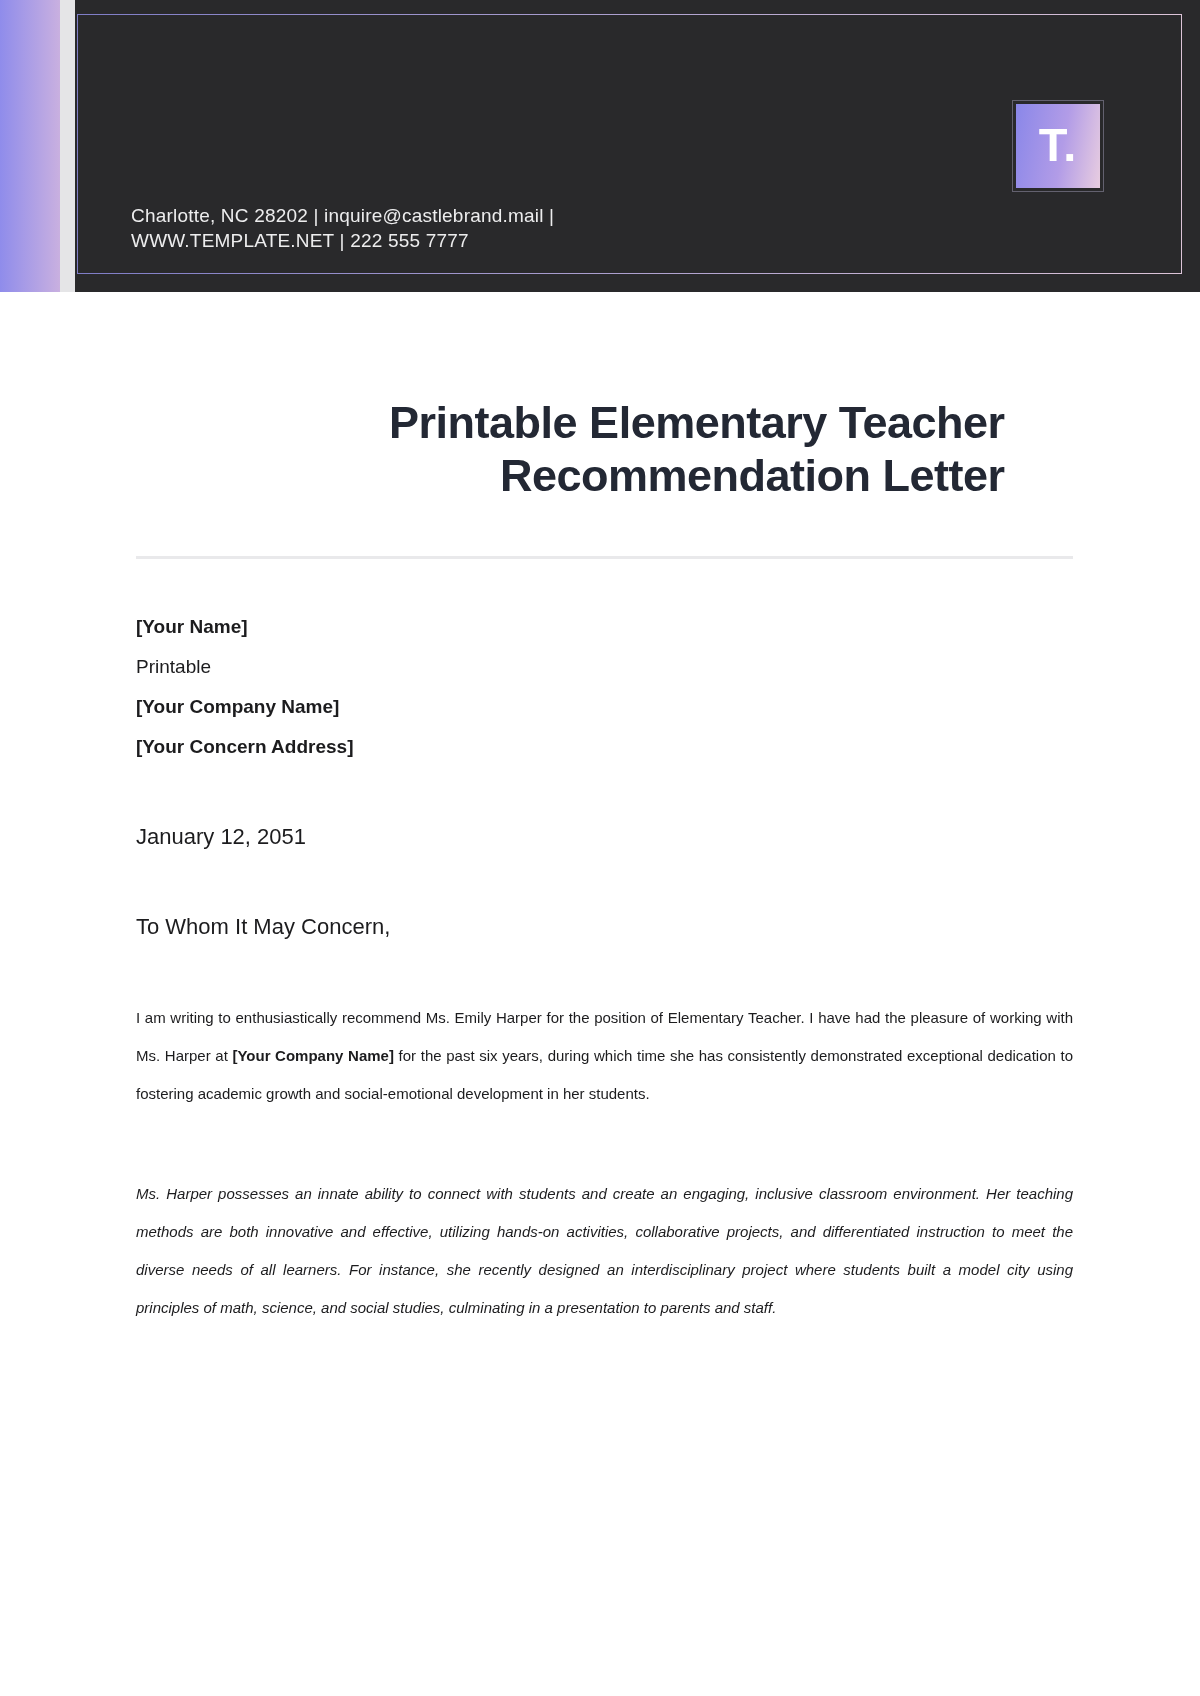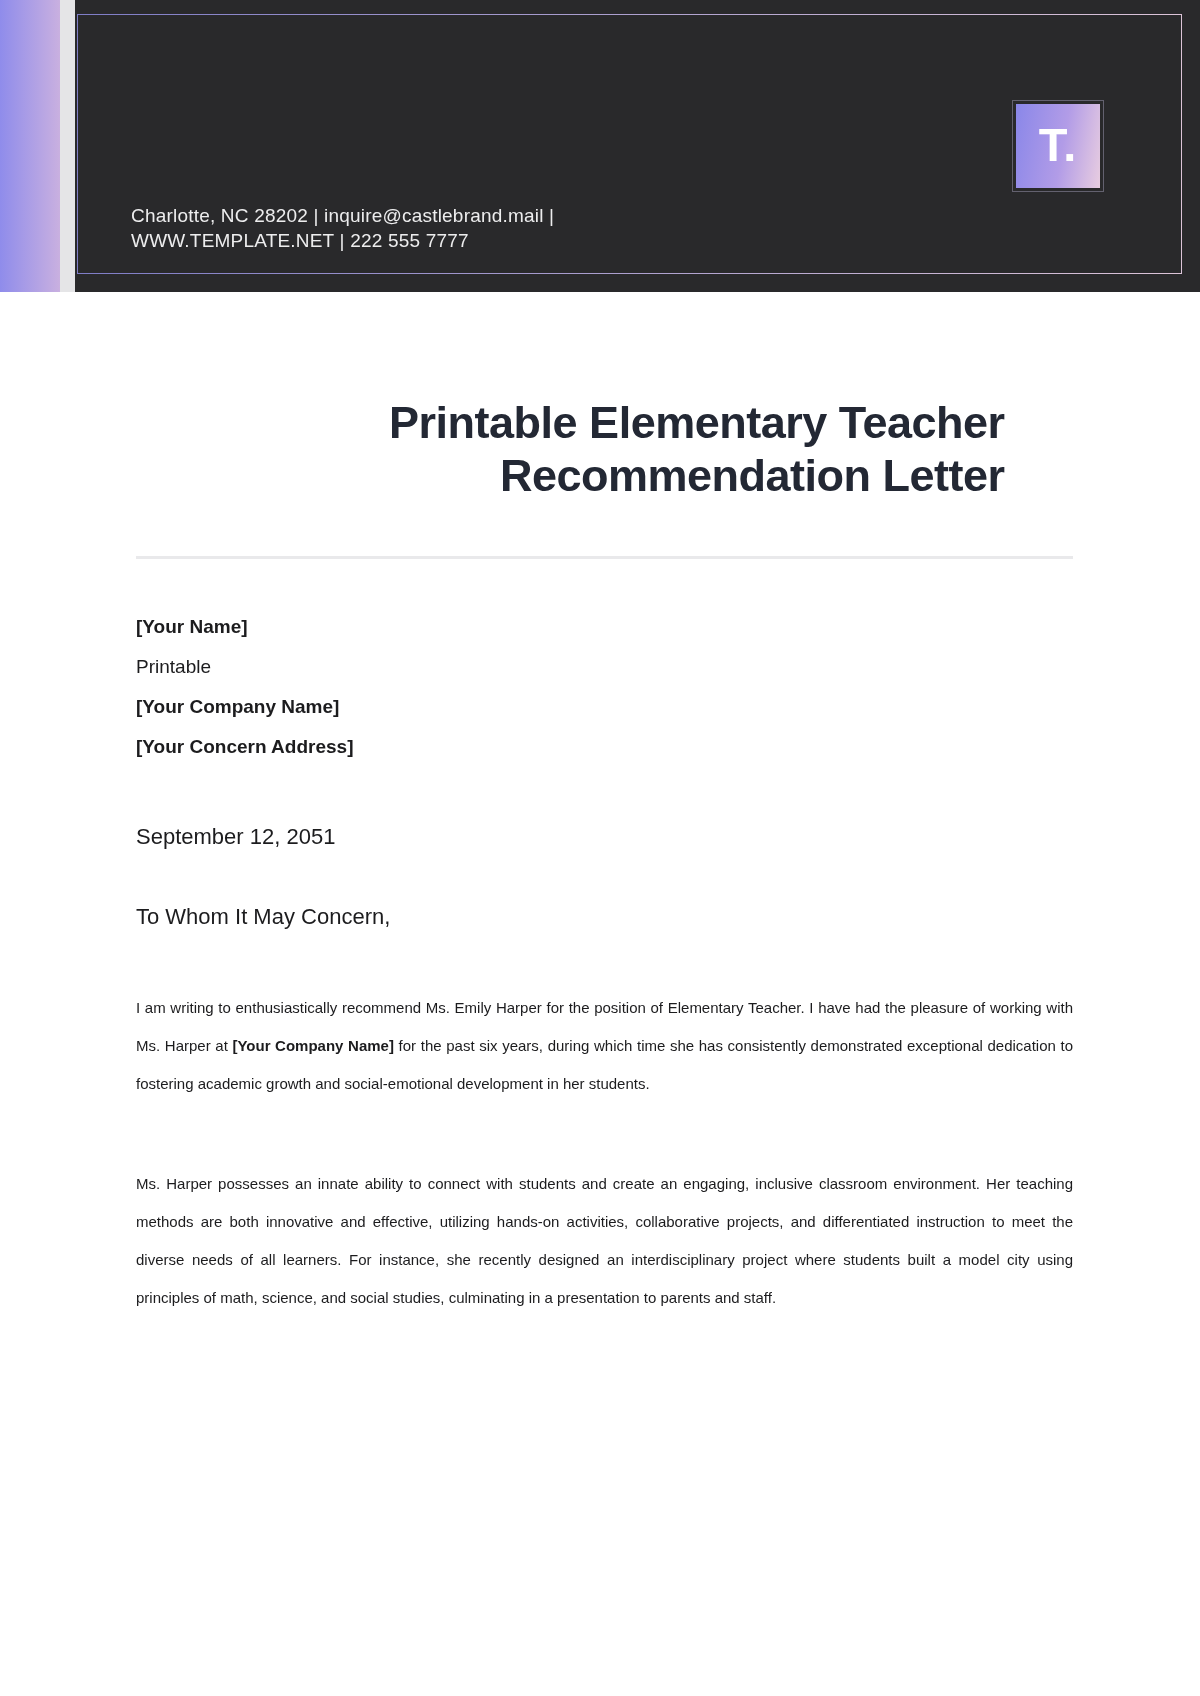--- a/index.html
+++ b/index.html
@@ -101,29 +101,29 @@
     line-height: 40px;
     color: #1c1c1e;
   }
   .bold { font-weight: 700; }
   .date-line, .salutation {
     font-size: 22px;
     line-height: 40px;
     color: #1c1c1e;
   }
   .date-line { margin-top: 50px; }
-  .salutation { margin-top: 40px; }
+  .salutation { margin-top: 50px; }
   .para {
     font-size: 15px;
     line-height: 38px;
     text-align: justify;
     color: #1c1c1e;
   }
   .para-1 { margin-top: 52px; }
-  .para-2 { margin-top: 62px; }
+  .para-2 { margin-top: 62px; font-style: italic; }
 </style>
 </head>
 <body>
 
 <div class="page">
 
   <header class="letterhead">
     <div class="accent-strip"></div>
     <div class="strip-gap"></div>
     <div class="head-panel">
@@ -146,21 +146,21 @@
 
     <div class="divider"></div>
 
     <div class="sender-block">
       <p class="bold">[Your Name]</p>
       <p>Printable</p>
       <p class="bold">[Your Company Name]</p>
       <p class="bold">[Your Concern Address]</p>
     </div>
 
-    <p class="date-line">September 12, 2051</p>
+    <p class="date-line">January 12, 2051</p>
 
     <p class="salutation">To Whom It May Concern,</p>
 
     <p class="para para-1"><span>I am writing to enthusiastically recommend Ms. Emily Harper for the position of Elementary Teacher. I have had the pleasure of working with Ms. Harper at </span><span class="bold">[Your Company Name]</span><span> for the past six years, during which time she has consistently demonstrated exceptional dedication to fostering academic growth and social-emotional development in her students.</span></p>
 
     <p class="para para-2">Ms. Harper possesses an innate ability to connect with students and create an engaging, inclusive classroom environment. Her teaching methods are both innovative and effective, utilizing hands-on activities, collaborative projects, and differentiated instruction to meet the diverse needs of all learners. For instance, she recently designed an interdisciplinary project where students built a model city using principles of math, science, and social studies, culminating in a presentation to parents and staff.</p>
 
   </main>
 
 </div>

